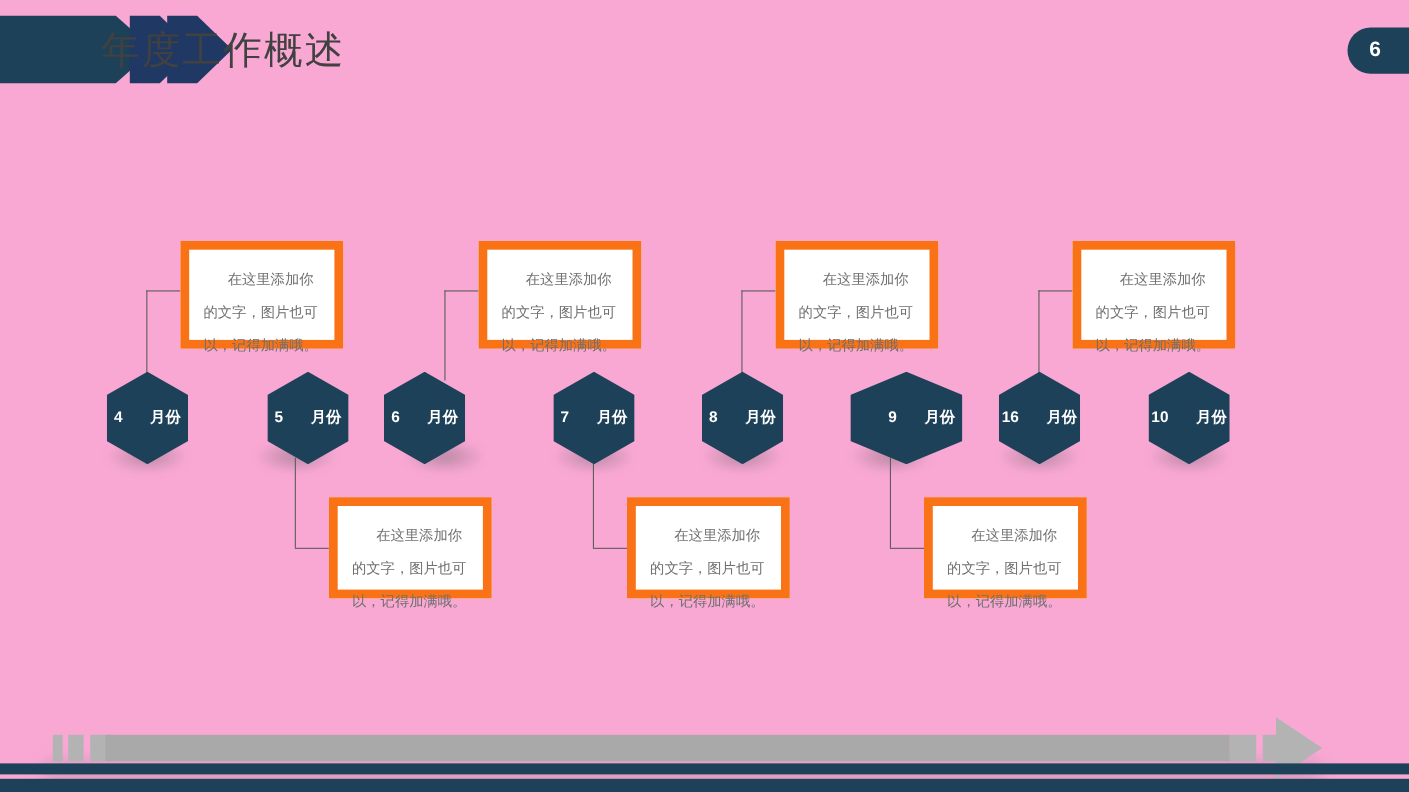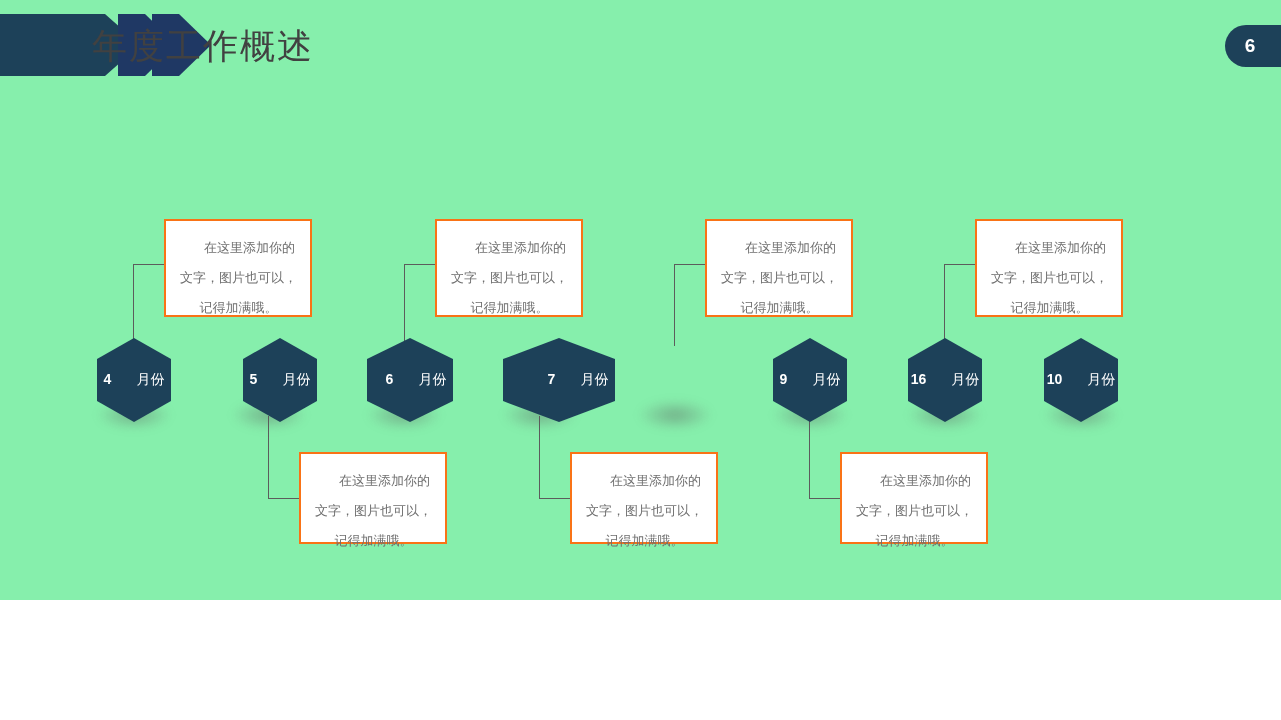--- a/index.html
+++ b/index.html
@@ -6,24 +6,23 @@
     margin: 0;
     padding: 0;
     background: #ffffff;
   }
   body {
     font-family: "Liberation Sans", sans-serif;
   }
   #slide {
     position: relative;
     width: 1281px;
-    height: 600px;
-    background: #86efac;
+    height: 720px;
+    background: #f9a8d4;
     overflow: hidden;
-    text-align: center;
   }
 
   
   #header-decor {
     position: absolute;
     left: 0;
     top: 14px;
     width: 250px;
     height: 62px;
     pointer-events: none;
@@ -119,36 +118,36 @@
     clip-path: polygon(50% 0%, 100% 25%, 100% 75%, 50% 100%, 0% 75%, 0% 25%);
     display: flex;
     align-items: center;
     justify-content: center;
     color: #ffffff;
     font-size: 14px;
     white-space: nowrap;
   }
   .hex-label { display: inline-block; }
   .hex-num { font-weight: bold; }
-  .hex-suffix { font-weight: normal; margin-left: 25px; }
+  .hex-suffix { font-weight: bold; margin-left: 25px; }
   .hex-shadow {
     position: absolute;
     width: 74px;
     height: 30px;
     top: 400px;
     background: radial-gradient(ellipse at center, rgba(90,90,90,0.42), rgba(255,255,255,0) 72%);
     filter: blur(4px);
   }
 
   
   .callout {
     position: absolute;
     width: 148px;
     box-sizing: border-box;
-    border: 2px solid #f97316;
+    border: 8px solid #f97316;
     background: #ffffff;
     padding: 12px 12px 12px 13px;
     font-size: 13px;
     line-height: 30px;
     color: #6f6f6f;
     text-indent: 22px;
   }
   .callout.up   { top: 219px; height: 98px; }
   .callout.down { top: 452px; height: 92px; }
 
@@ -235,27 +234,30 @@
   <div class="hex-shadow" style="left:773px;"></div>
   <div class="hex-shadow" style="left:908px;"></div>
   <div class="hex-shadow" style="left:1044px;"></div>
 
   <div class="hex" style="left:97px;">
     <span class="hex-label"><span class="hex-num">4</span><span class="hex-suffix">月份</span></span>
   </div>
   <div class="hex" style="left:243px;">
     <span class="hex-label"><span class="hex-num">5</span><span class="hex-suffix">月份</span></span>
   </div>
-  <div class="hex" style="left:367px;padding-left:12px;">
+  <div class="hex" style="left:349px;">
     <span class="hex-label"><span class="hex-num">6</span><span class="hex-suffix">月份</span></span>
   </div>
-  <div class="hex" style="left:503px;padding-left:38px;">
+  <div class="hex" style="left:503px;">
     <span class="hex-label"><span class="hex-num">7</span><span class="hex-suffix">月份</span></span>
   </div>
-  <div class="hex" style="left:773px;">
+  <div class="hex" style="left:638px;">
+    <span class="hex-label"><span class="hex-num">8</span><span class="hex-suffix">月份</span></span>
+  </div>
+  <div class="hex" style="left:773px;padding-left:28px;">
     <span class="hex-label"><span class="hex-num">9</span><span class="hex-suffix">月份</span></span>
   </div>
   <div class="hex" style="left:908px;">
     <span class="hex-label"><span class="hex-num">16</span><span class="hex-suffix">月份</span></span>
   </div>
   <div class="hex" style="left:1044px;">
     <span class="hex-label"><span class="hex-num">10</span><span class="hex-suffix">月份</span></span>
   </div>
 
   <div class="callout up" style="left:164px;">在这里添加你的文字，图片也可以，记得加满哦。</div>

